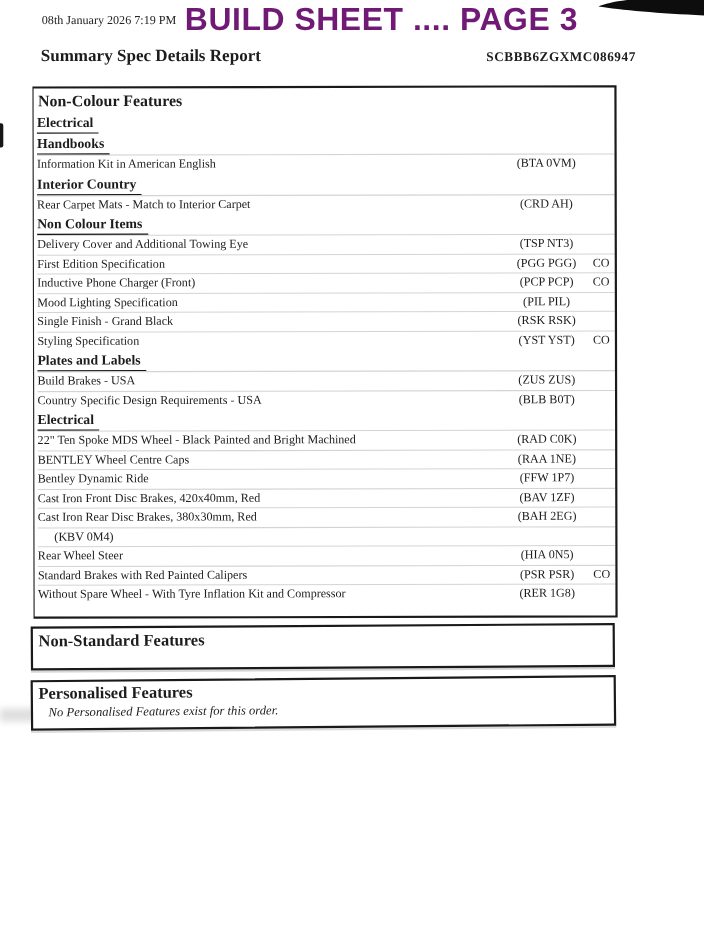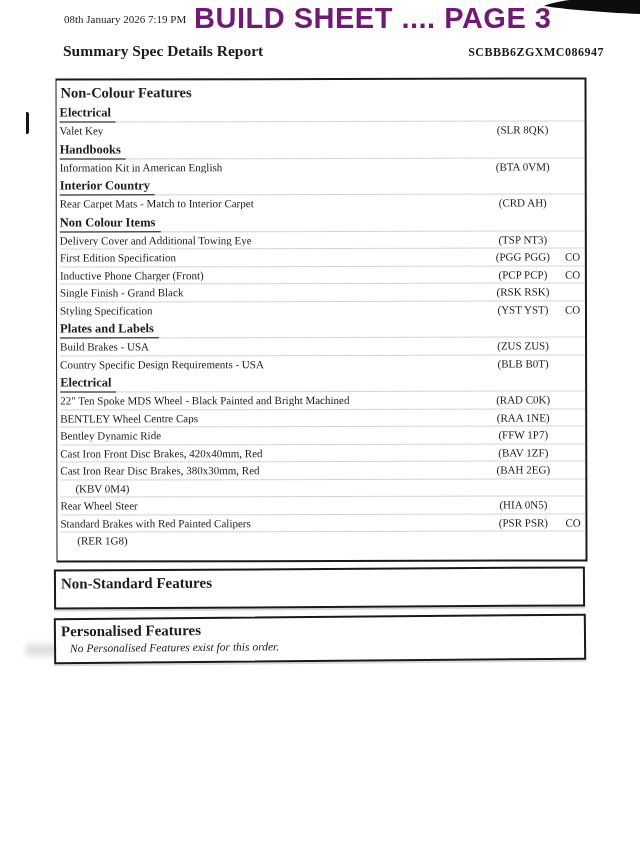--- a/index.html
+++ b/index.html
@@ -1,33 +1,33 @@
 <!DOCTYPE html>
 <html><head>
 <meta charset="utf-8">
 <style>
   html,body{margin:0;padding:0;}
   body{
     width:640px;height:850px;background:#ffffff;position:relative;overflow:hidden;
     font-family:"Liberation Serif", serif;color:#1c1c1c;
   }
-  .page{position:absolute;inset:0;margin-left:26px;}
+  .page{position:absolute;inset:0;}
 
   
   .corner-artifact{position:absolute;top:0;right:0;width:96px;height:16px;}
   .edge-mark{position:absolute;left:0;top:112px;width:3px;height:22px;background:#161616;border-radius:0 2px 2px 0;}
   .smudge{position:absolute;left:0;top:644px;width:46px;height:12px;background:rgba(110,110,110,0.22);filter:blur(3px);}
 
   
   .date{position:absolute;left:38px;top:13px;font-size:11px;color:#222;white-space:nowrap;}
   .banner{
     position:absolute;left:168px;top:2px;font-family:"Liberation Sans",sans-serif;
     font-weight:bold;font-size:29px;white-space:nowrap;letter-spacing:0.5px;
   }
-  .subheader{position:absolute;left:37px;top:42px;width:541px;display:flex;justify-content:space-between;align-items:flex-end;}
+  .subheader{position:absolute;left:37px;top:42px;width:541px;display:flex;justify-content:space-between;align-items:center;}
   .report-title{font-weight:bold;font-size:15.5px;}
   .vin{font-weight:bold;font-size:12px;letter-spacing:0.5px;}
 
   
   .box{position:absolute;box-sizing:border-box;border:2px solid #1a1a1a;background:#fff;}
   .main-box{left:30px;top:78px;width:531px;height:484px;border-width:2.5px 2px 2px 1.5px;padding:2px 0 0 3px;transform:rotate(-0.12deg);}
   .box2{left:28px;top:568px;width:531px;height:40px;padding:2px 0 0 4px;transform:rotate(-0.35deg);box-shadow:0 2px 0 rgba(90,90,90,0.25);}
   .box3{left:28px;top:616px;width:532px;height:46px;padding:1px 0 0 4px;transform:rotate(-0.5deg);box-shadow:0 2px 0 rgba(90,90,90,0.22);}
   .box-title{font-weight:bold;font-size:14.5px;line-height:20px;padding-left:1px;}
   .box2 .box-title,.box3 .box-title{font-size:15px;}
@@ -60,25 +60,20 @@
 
   <div class="subheader">
     <span class="report-title">Summary Spec Details Report</span>
     <span class="vin">SCBBB6ZGXMC086947</span>
   </div>
 
   <div class="box main-box">
     <div class="box-title">Non-Colour Features</div>
     <div id="features-body">
         <div class="group-header"><span>Electrical</span></div>
-        <div class="feat-row">
-          <span class="feat-label">Valet Key</span>
-          <span class="feat-code">(SLR 8QK)</span>
-          <span class="feat-suffix"></span>
-        </div>
         <div class="group-header"><span>Handbooks</span></div>
         <div class="feat-row">
           <span class="feat-label">Information Kit in American English</span>
           <span class="feat-code">(BTA 0VM)</span>
           <span class="feat-suffix"></span>
         </div>
         <div class="group-header"><span>Interior Country</span></div>
         <div class="feat-row">
           <span class="feat-label">Rear Carpet Mats - Match to Interior Carpet</span>
           <span class="feat-code">(CRD AH)</span>
@@ -92,20 +87,25 @@
         </div>
         <div class="feat-row">
           <span class="feat-label">First Edition Specification</span>
           <span class="feat-code">(PGG PGG)</span>
           <span class="feat-suffix">CO</span>
         </div>
         <div class="feat-row">
           <span class="feat-label">Inductive Phone Charger (Front)</span>
           <span class="feat-code">(PCP PCP)</span>
           <span class="feat-suffix">CO</span>
+        </div>
+        <div class="feat-row">
+          <span class="feat-label">Mood Lighting Specification</span>
+          <span class="feat-code">(PIL PIL)</span>
+          <span class="feat-suffix"></span>
         </div>
         <div class="feat-row">
           <span class="feat-label">Single Finish - Grand Black</span>
           <span class="feat-code">(RSK RSK)</span>
           <span class="feat-suffix"></span>
         </div>
         <div class="feat-row">
           <span class="feat-label">Styling Specification</span>
           <span class="feat-code">(YST YST)</span>
           <span class="feat-suffix">CO</span>
@@ -155,20 +155,21 @@
           <span class="feat-label">Rear Wheel Steer</span>
           <span class="feat-code">(HIA 0N5)</span>
           <span class="feat-suffix"></span>
         </div>
         <div class="feat-row">
           <span class="feat-label">Standard Brakes with Red Painted Calipers</span>
           <span class="feat-code">(PSR PSR)</span>
           <span class="feat-suffix">CO</span>
         </div>
         <div class="feat-row">
+          <span class="feat-label">Without Spare Wheel - With Tyre Inflation Kit and Compressor</span>
           <span class="feat-code">(RER 1G8)</span>
           <span class="feat-suffix"></span>
         </div>
       </div>
   </div>
 
   <div class="box box2">
     <div class="box-title">Non-Standard Features</div>
   </div>
 

